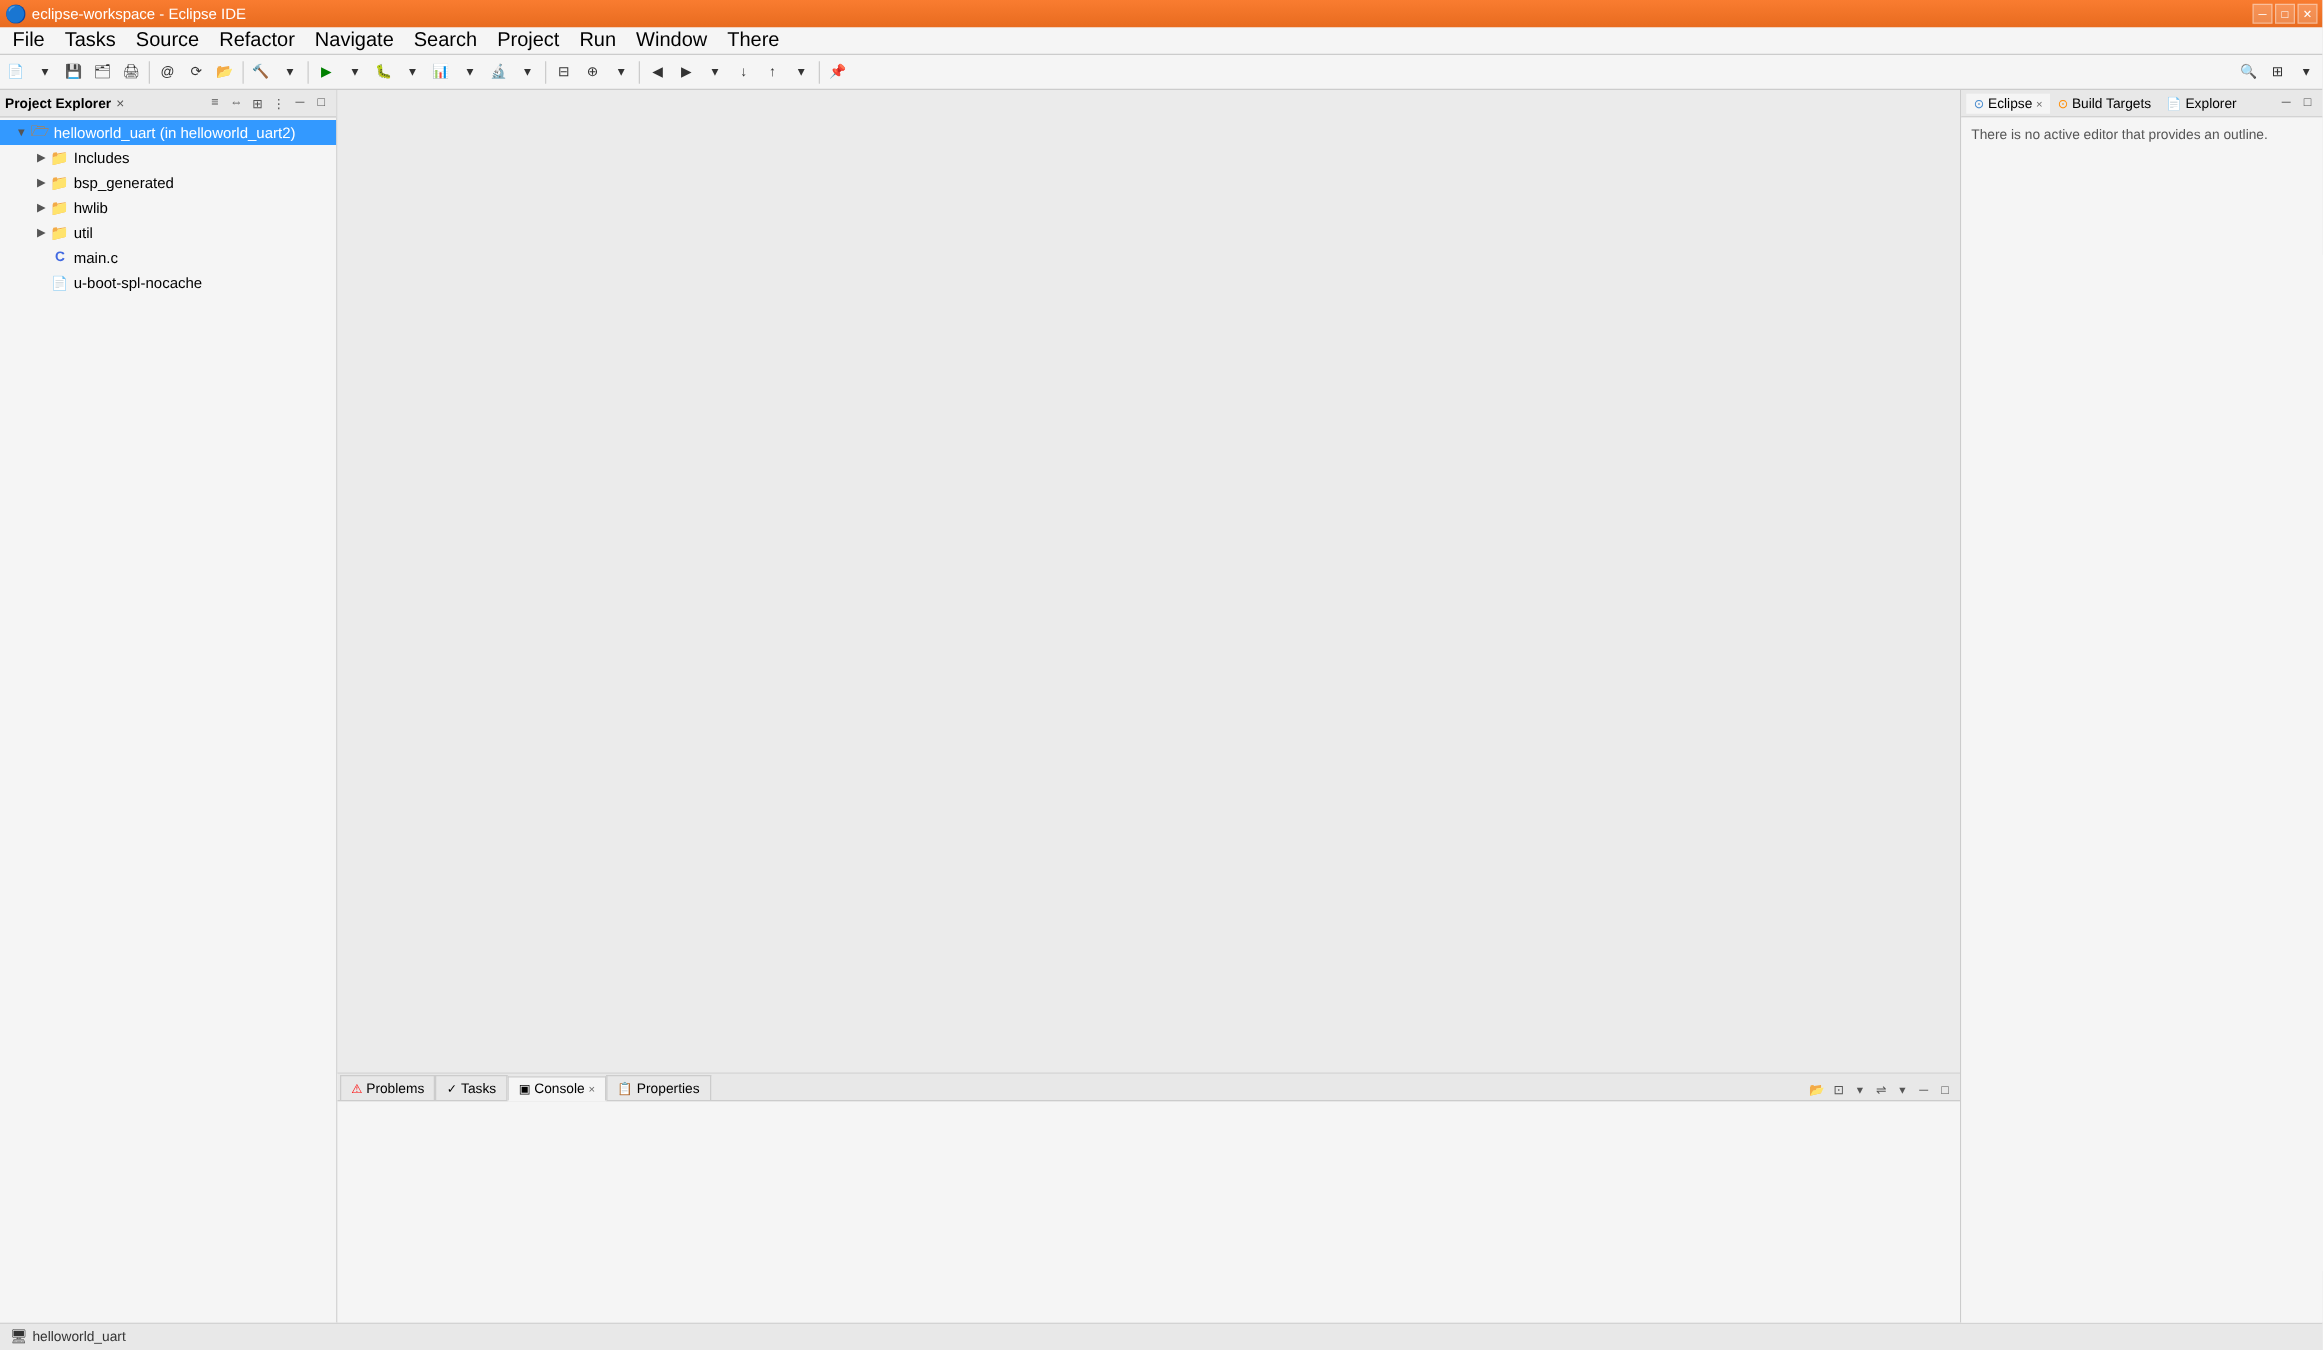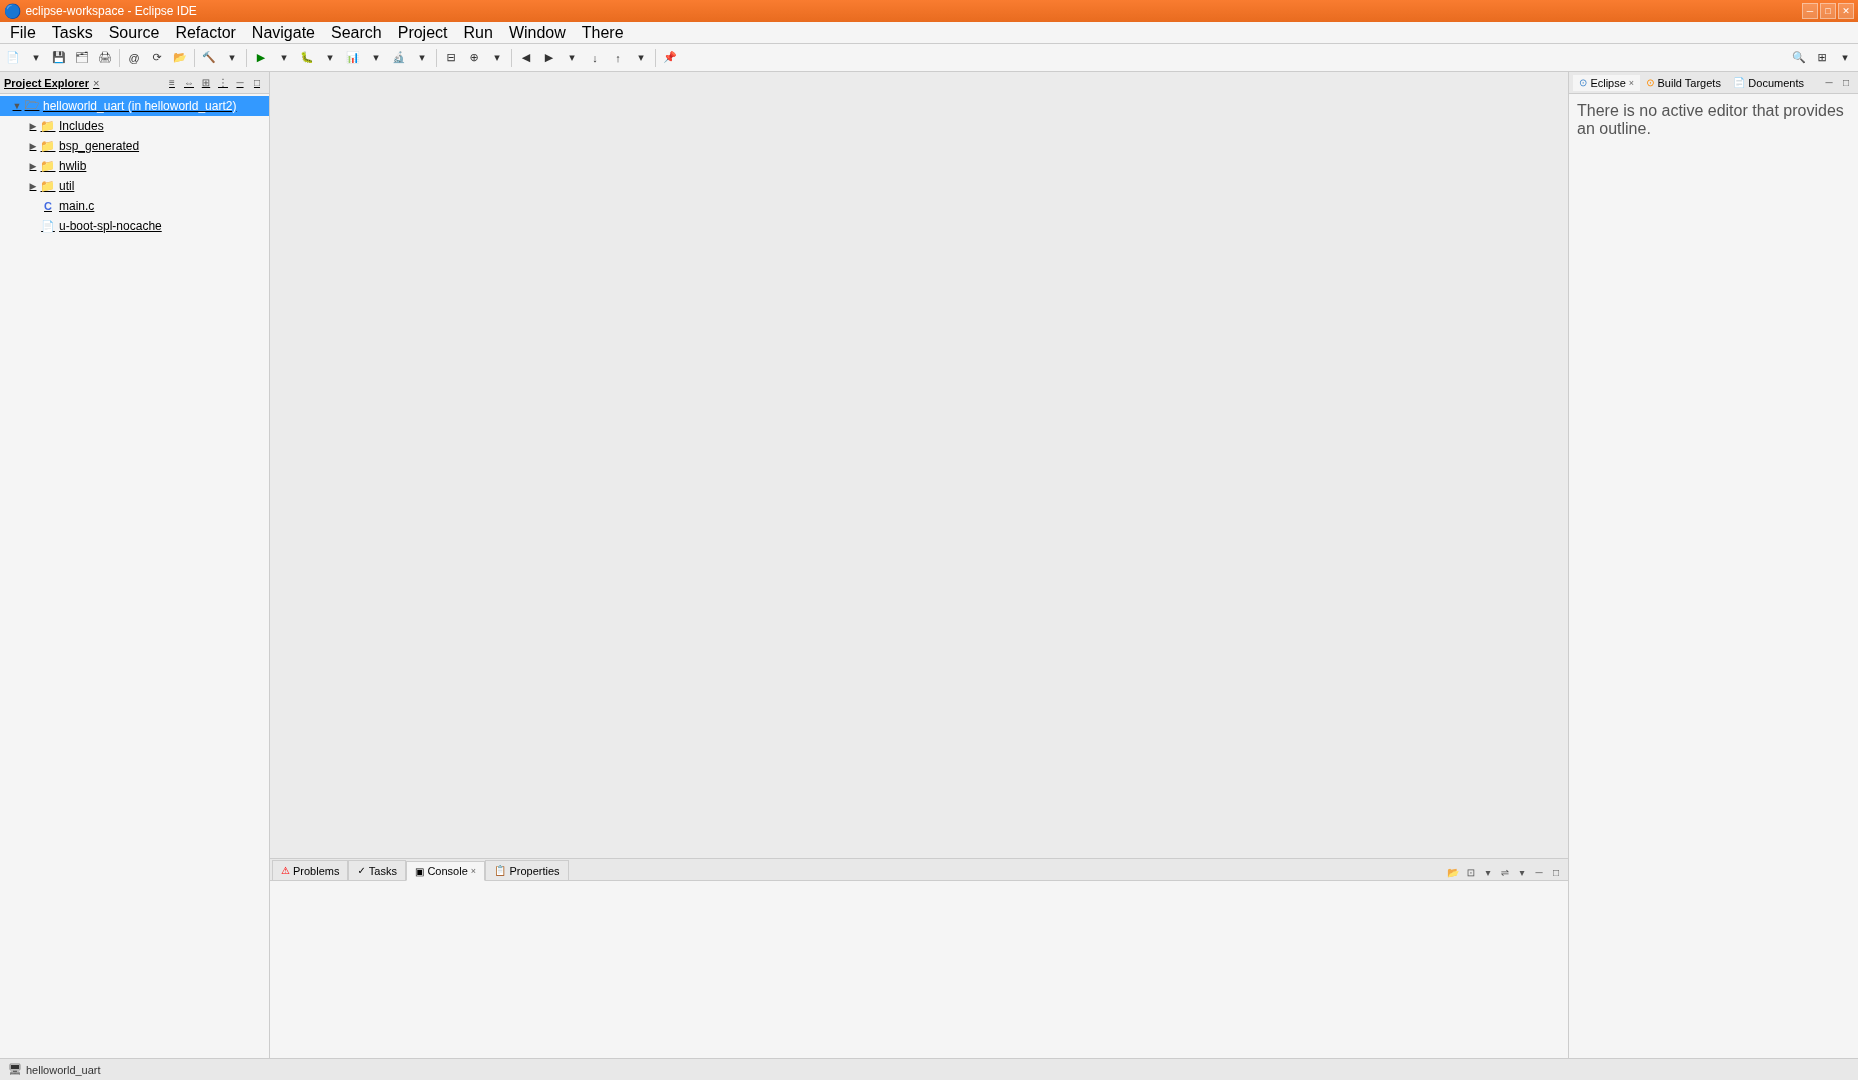--- a/index.html
+++ b/index.html
@@ -97,21 +97,20 @@
     }
 
     
     #project-explorer {
       width: 270px;
       min-width: 270px;
       background: #f5f5f5;
       border-right: 1px solid #ccc;
       display: flex;
       flex-direction: column;
-      text-decoration: underline;
     }
     #pe-header {
       background: #e8e8e8;
       height: 22px;
       display: flex;
       align-items: center;
       justify-content: space-between;
       padding: 0 4px;
       border-bottom: 1px solid #ccc;
     }
@@ -282,21 +281,21 @@
       color: #666;
     }
     #rp-toolbar {
       display: flex;
       align-items: center;
       gap: 1px;
     }
     #rp-content {
       flex: 1;
       padding: 8px;
-      font-size: 16px;
+      font-size: 11px;
       color: #555;
       background: #f5f5f5;
     }
 
     
     #status-bar {
       height: 22px;
       background: #e8e8e8;
       border-top: 1px solid #ccc;
       display: flex;
@@ -498,21 +497,21 @@
           <span class="rp-tab-close">×</span>
         </div>
 
         <div class="rp-tab">
           <span style="font-size:10px;color:#ff8c00;">⊙</span>
           <span>Build Targets</span>
         </div>
 
         <div class="rp-tab">
           <span style="font-size:10px;color:#666;">📄</span>
-          <span>Documents</span>
+          <span>Explorer</span>
         </div>
       </div>
       <div id="rp-toolbar">
         <div class="pe-btn">─</div>
         <div class="pe-btn">□</div>
       </div>
     </div>
     <div id="rp-content">
       <span>There is no active editor that provides an outline.</span>
     </div>

